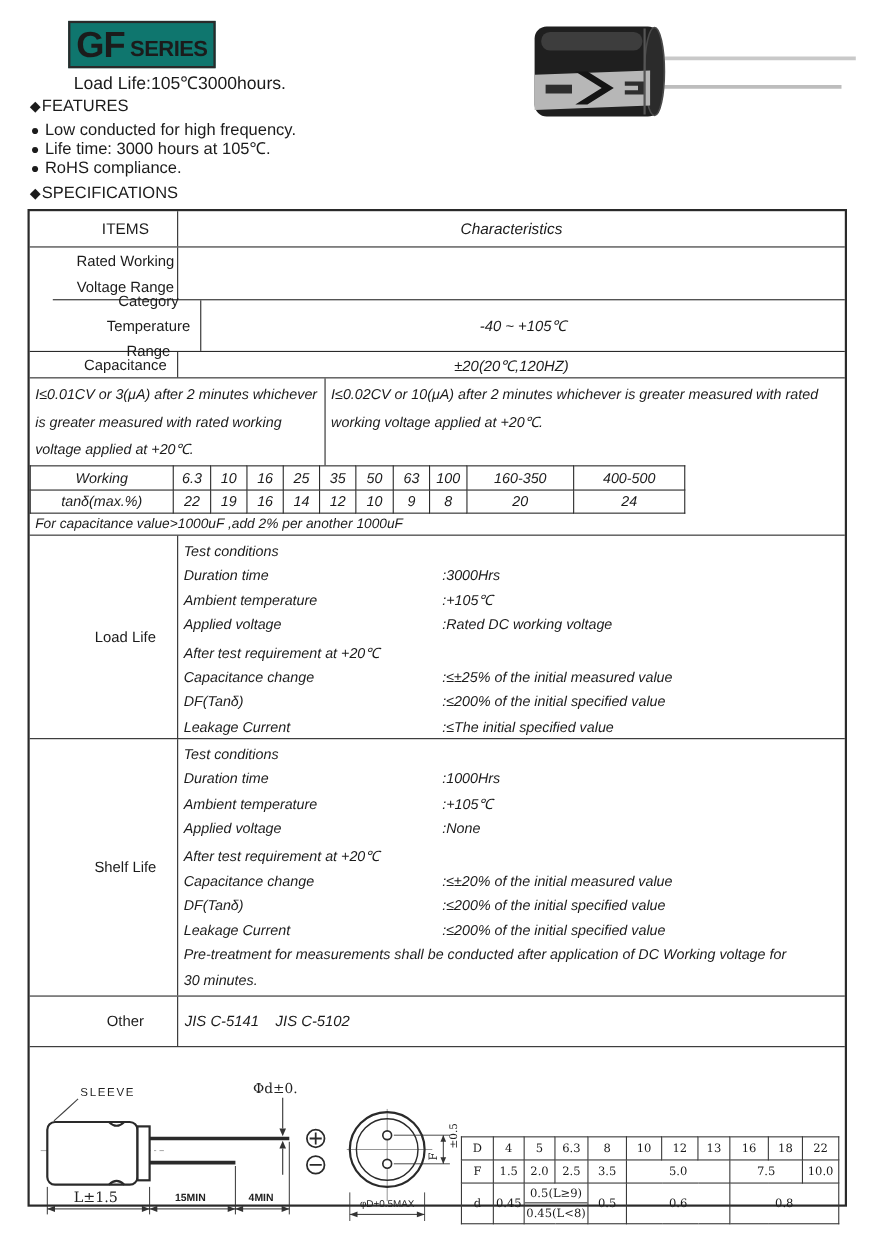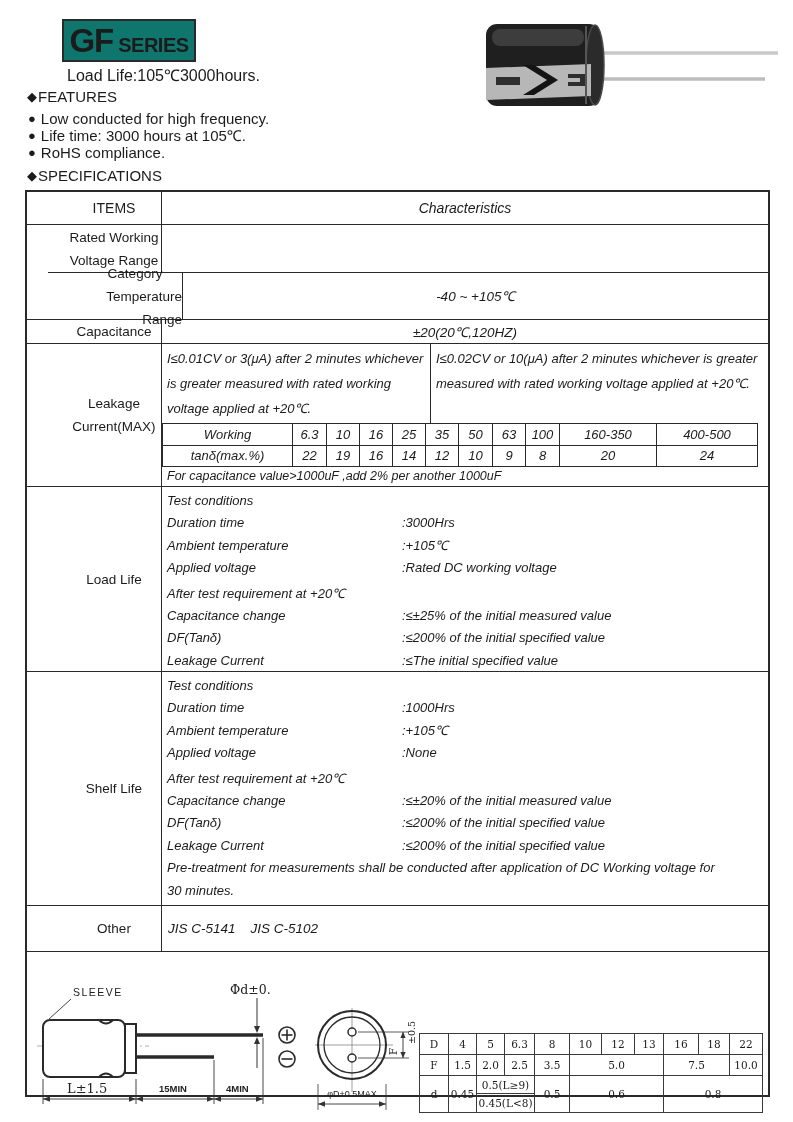--- a/index.html
+++ b/index.html
@@ -33,21 +33,21 @@
   
   .spec-table {
     position:absolute; left:25px; top:190px; width:745px;
     border:2px solid #2a2a2a; background:#fff;
   }
   .st-row { display:flex; border-top:1.5px solid #2a2a2a; }
   .st-row.first { border-top:none; }
   .st-label {
     flex:0 0 135px; width:135px; border-right:1.5px solid #2a2a2a;
     display:flex; flex-direction:column; align-items:center; justify-content:center;
-    text-align:right; font-size:13.5px; line-height:23px;padding-left:40px;
+    text-align:center; font-size:13.5px; line-height:23px;padding-left:40px;
   }
   .st-content { flex:1; position:relative;font-style:italic; }
   .r-header { height:32px; }
   .r-rated  { height:48px; }
   .r-cat    { height:47px;margin-left:21px; }
   .r-cap    { height:24px; }
   .r-leak   { height:143px; }
   .r-load   { height:185px; }
   .r-shelf  { height:234px; }
   .r-other  { height:46px; }
@@ -158,24 +158,20 @@
       </div>
       <div class="st-content vcenter">-40 ~ +105℃</div>
     </div>
 
     <div class="st-row r-cap">
       <div class="st-label">Capacitance</div>
       <div class="st-content vcenter">±20(20℃,120HZ)</div>
     </div>
 
     <div class="st-row r-leak">
-      <div class="st-label">
-        <div>Leakage</div>
-        <div>Current(MAX)</div>
-      </div>
       <div class="st-content">
         <div class="leak-texts">
           <div class="leak-l">I≤0.01CV or 3(μA) after 2 minutes whichever is greater measured with rated working voltage applied at +20℃.</div>
           <div class="leak-r">I≤0.02CV or 10(μA) after 2 minutes whichever is greater measured with rated working voltage applied at +20℃.</div>
         </div>
         <table class="tan-table">
           <colgroup>
             <col style="width:130px">
               <col style="width:34px">
               <col style="width:33px">

